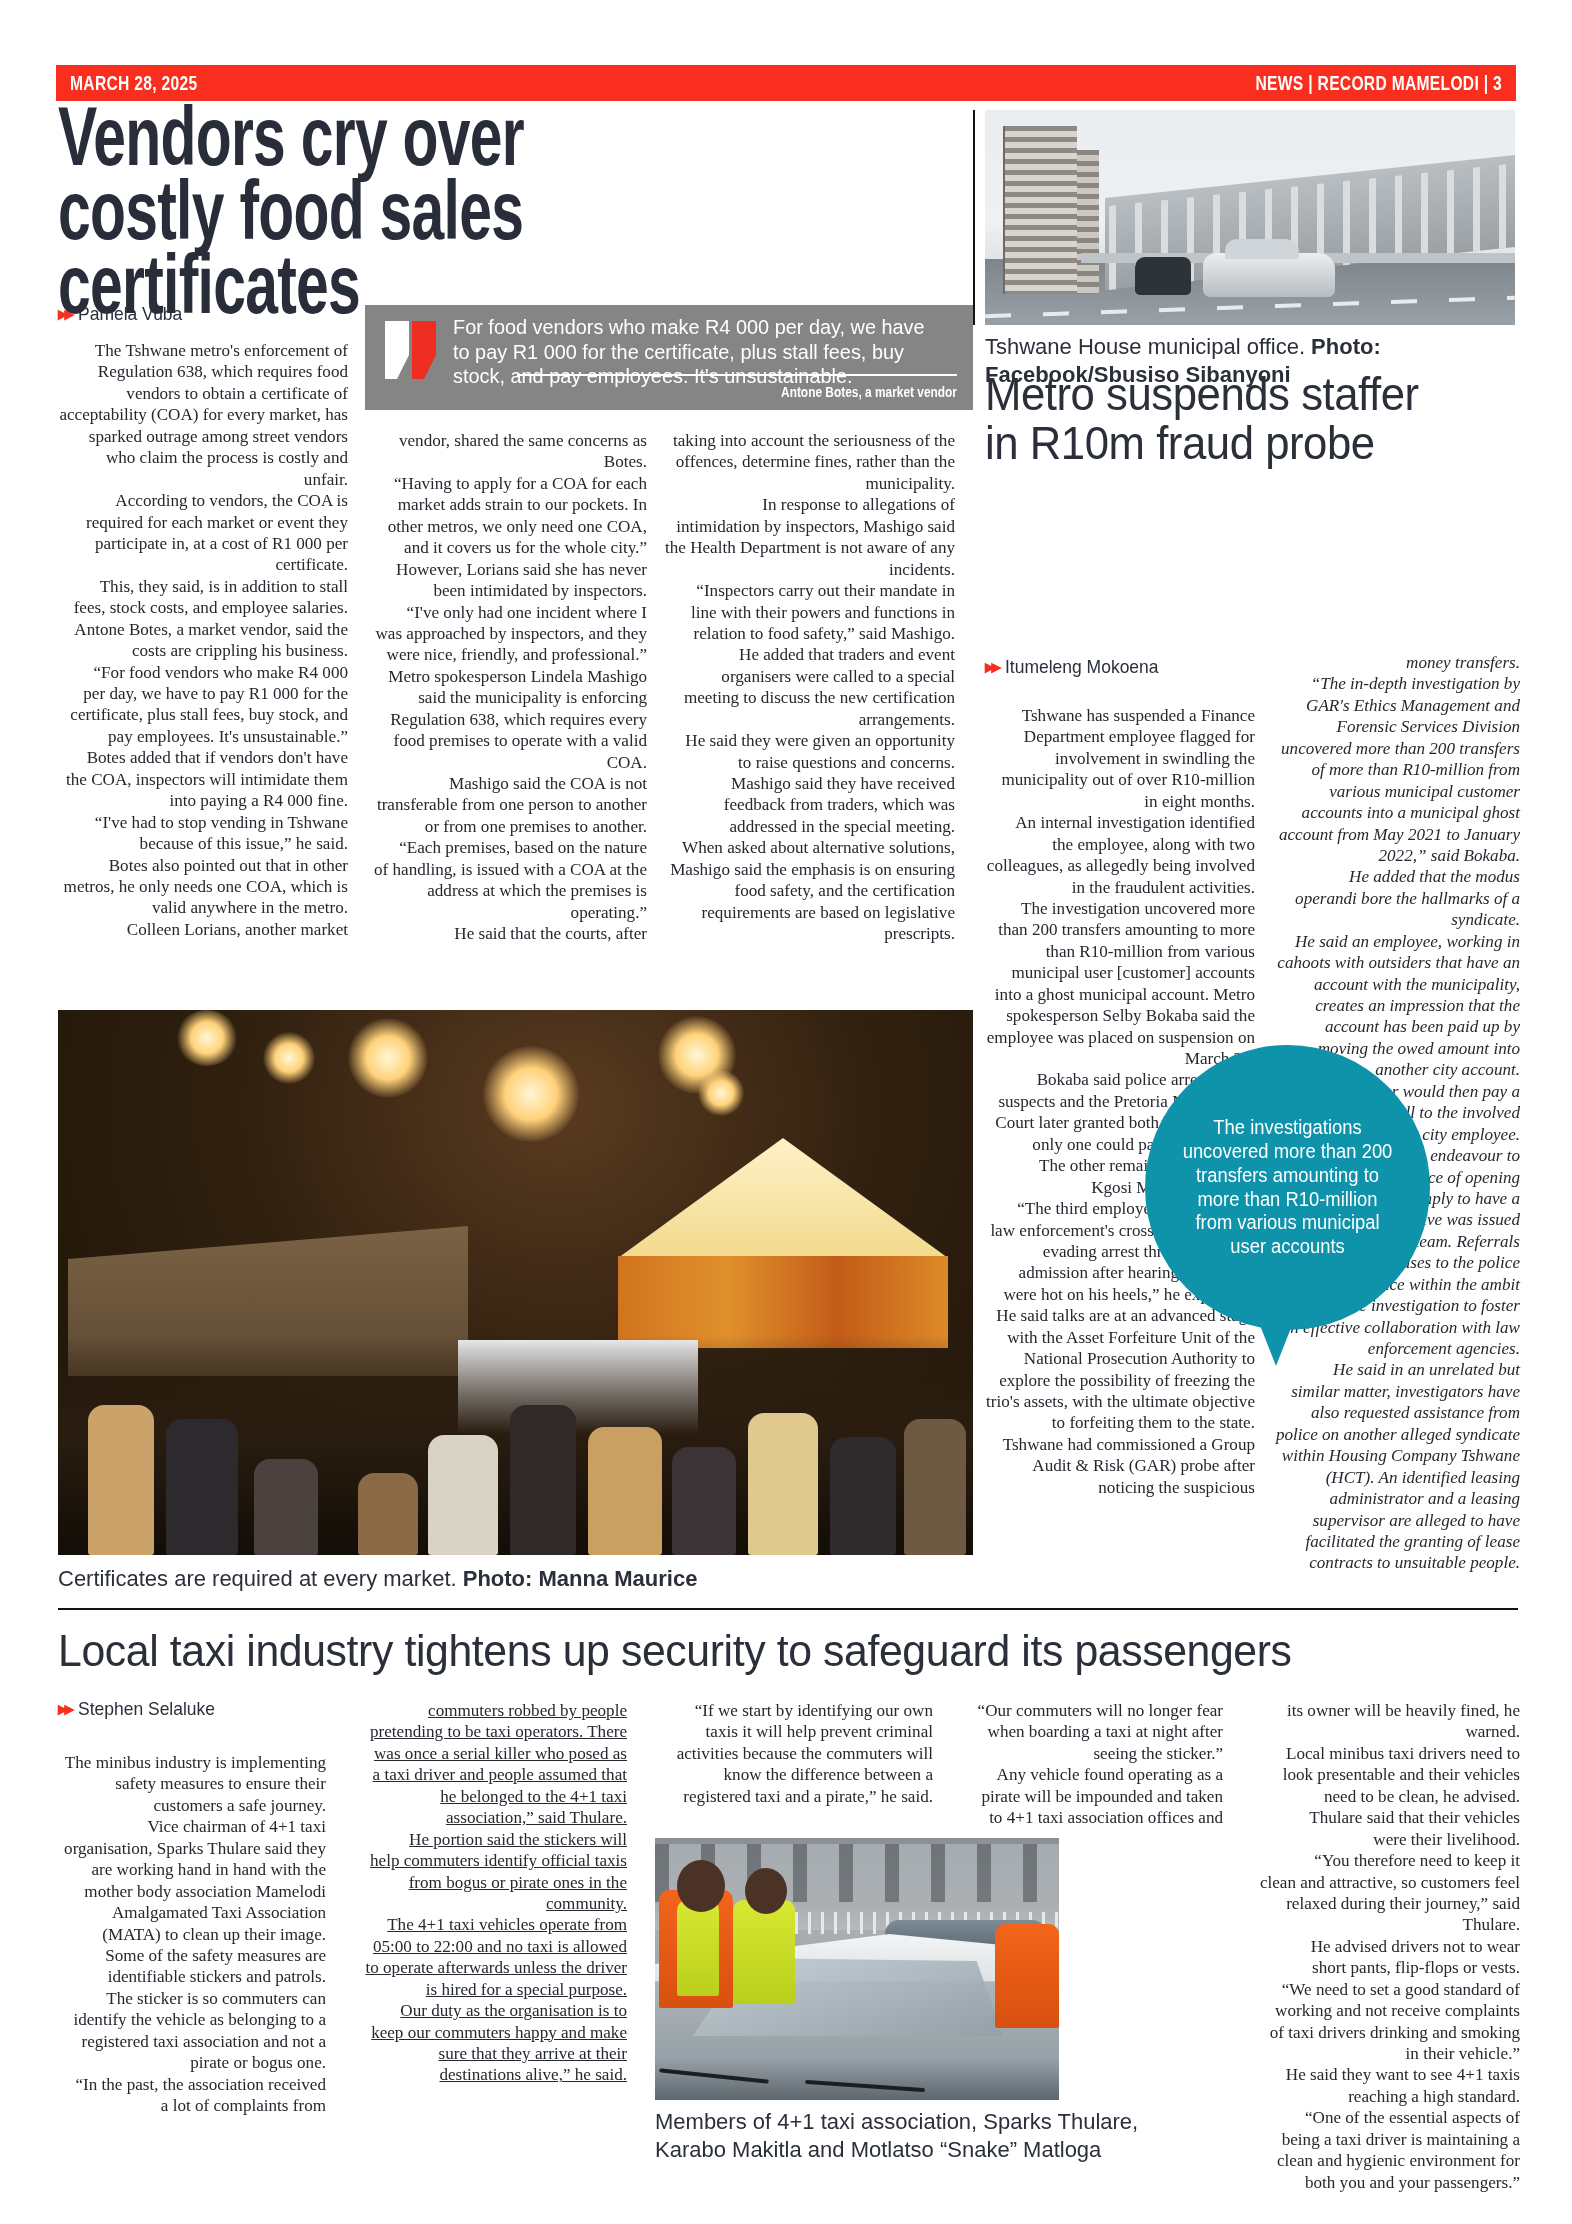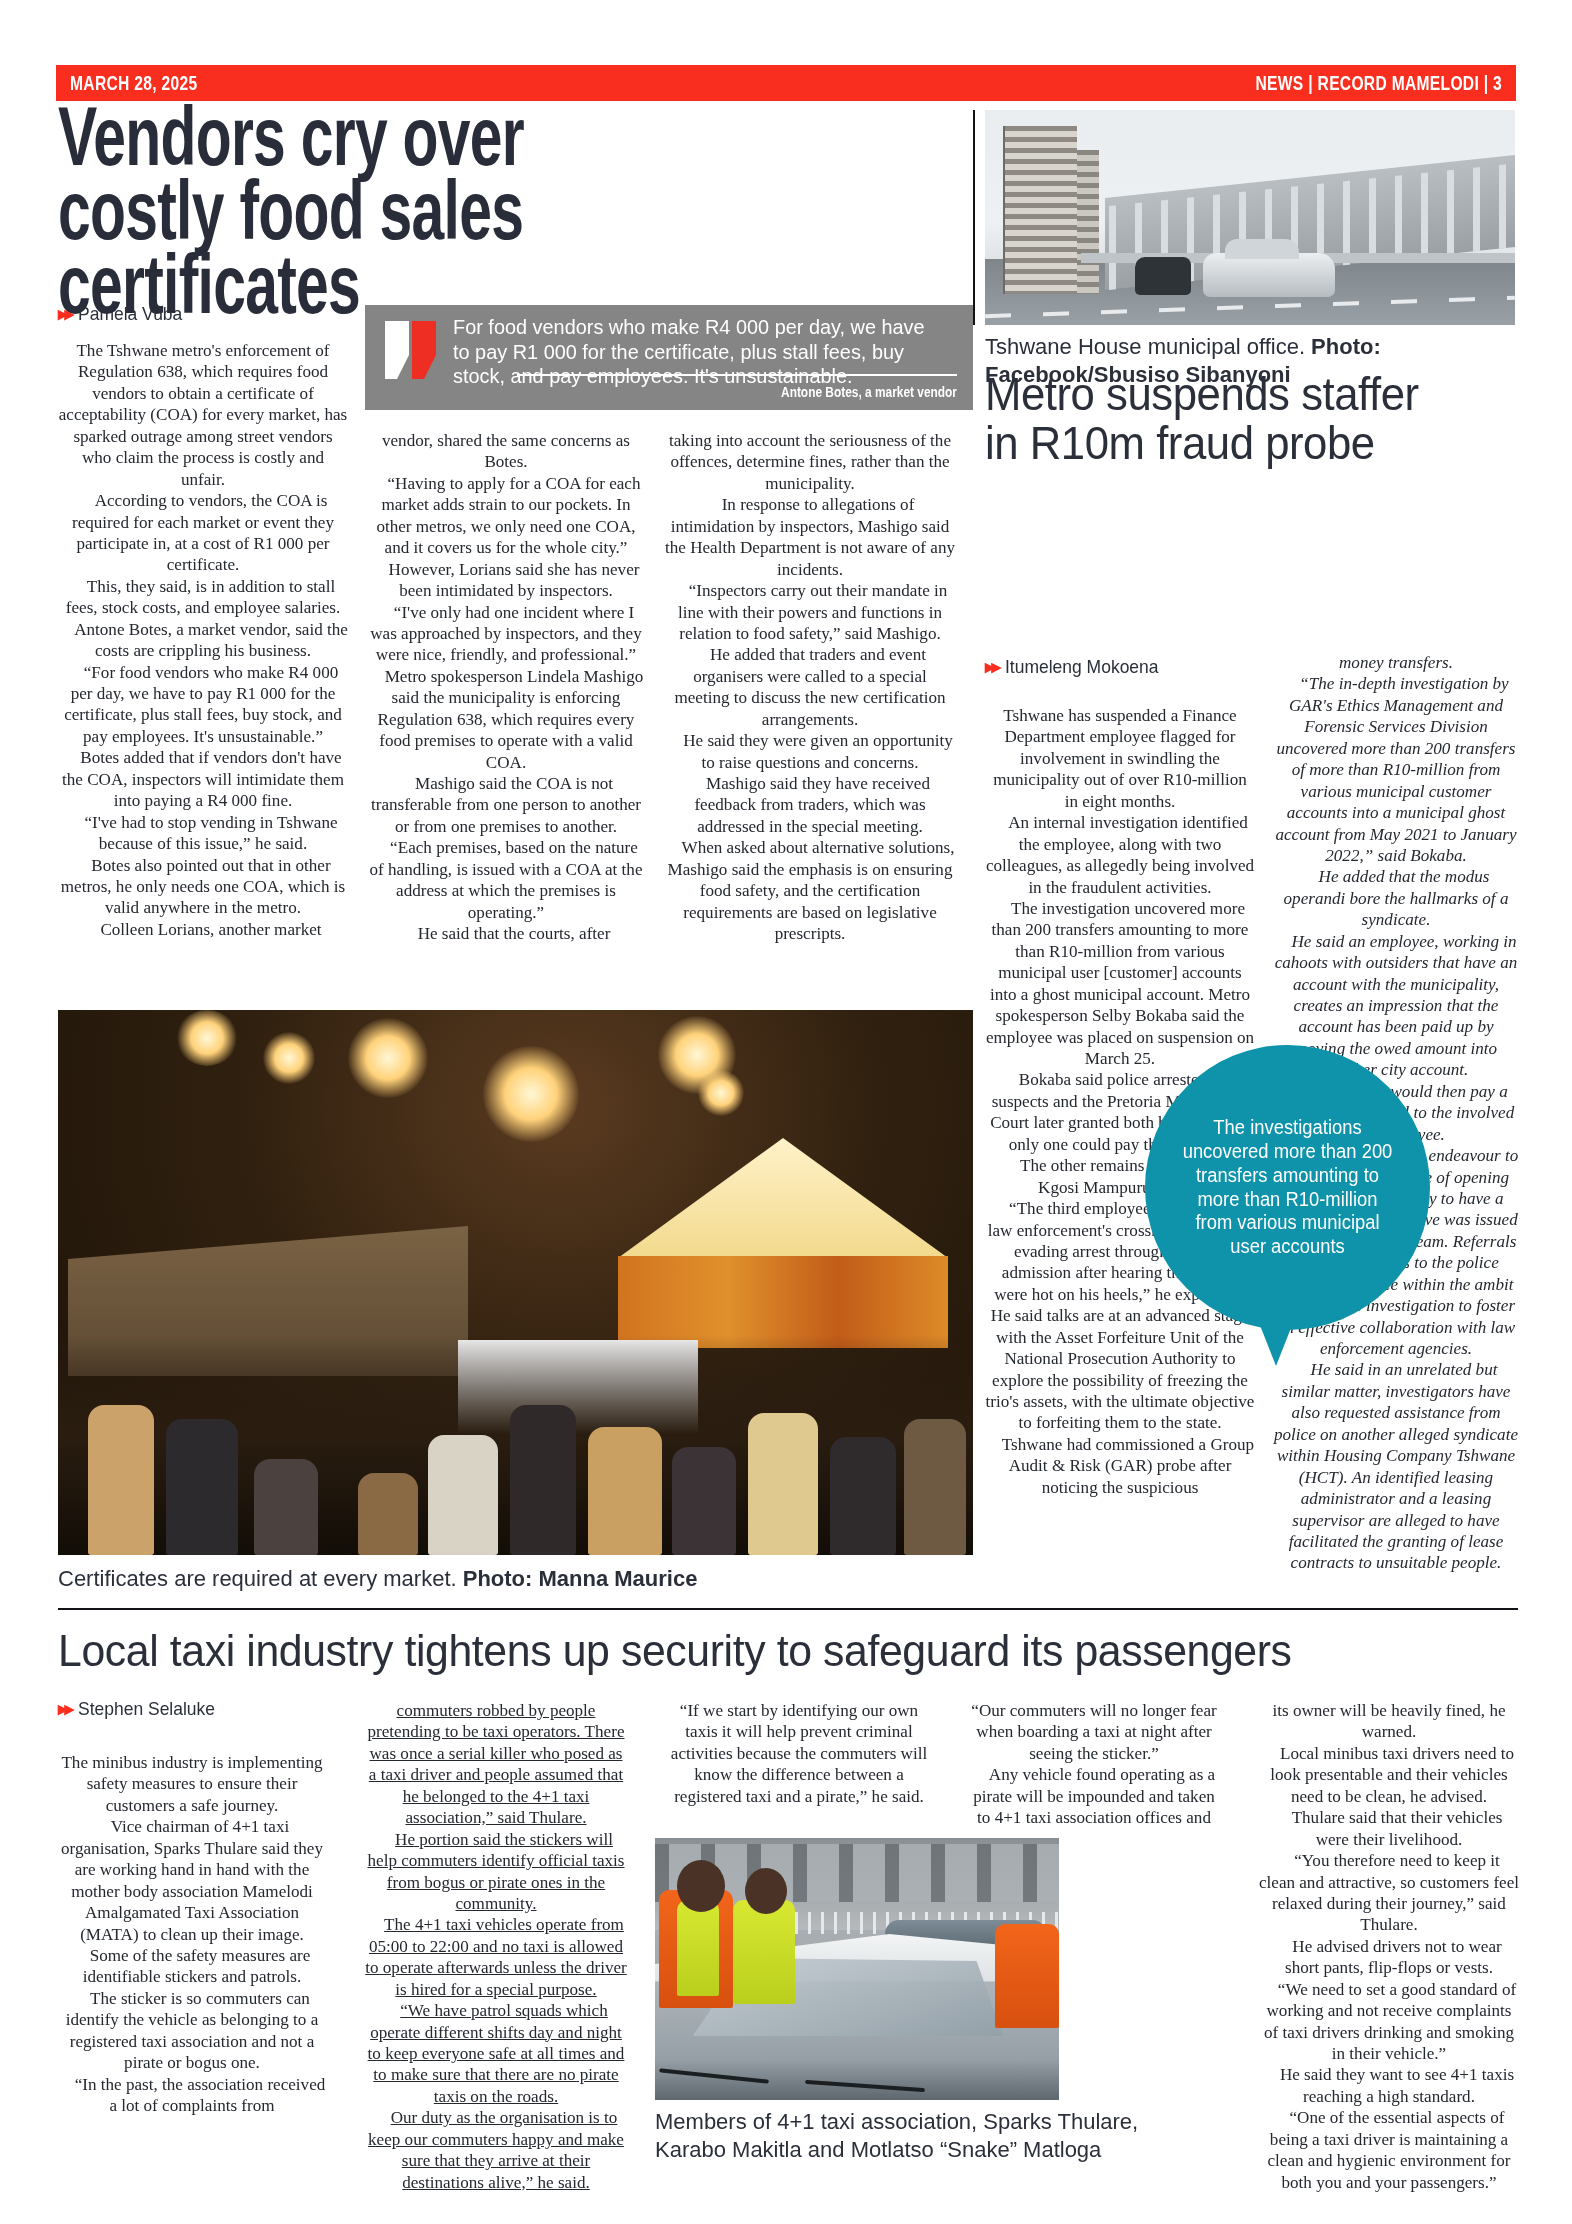--- a/index.html
+++ b/index.html
@@ -62,21 +62,21 @@
     position:absolute;right:16px;bottom:10px;color:#fff;
     font-family:"Liberation Sans", sans-serif;font-weight:bold;font-size:14px;
     transform:scaleX(.85);transform-origin:right bottom;white-space:nowrap;
   }
 
   
   .col{
     position:absolute;
     font-family:"Liberation Serif", serif;
     font-size:17.1px;line-height:1.255;
-    color:#24282f;text-align:center;
+    color:#24282f;text-align:right;
   }
   .col p{margin:0;text-indent:16px;}
   .col p.noind{text-indent:0;}
 
   
   .vrule{position:absolute;background:#111317;width:2px;}
   .hrule{position:absolute;background:#111317;height:2px;}
 
   
   .photo{position:absolute;overflow:hidden;background:#cfd3d6;}
@@ -391,21 +391,20 @@
       <p class="noind">The minibus industry is implementing safety measures to ensure their customers a safe journey.</p>
       <p>Vice chairman of 4+1 taxi organisation, Sparks Thulare said they are working hand in hand with the mother body association Mamelodi Amalgamated Taxi Association (MATA) to clean up their image.</p>
       <p>Some of the safety measures are identifiable stickers and patrols.</p>
       <p>The sticker is so commuters can identify the vehicle as belonging to a registered taxi association and not a pirate or bogus one.</p>
       <p>“In the past, the association received a lot of complaints from</p>
     </div>
   <div class="col" id="a3c2" style="left:365px;top:1700px;width:262px;text-decoration:underline;">
       <p class="noind">commuters robbed by people pretending to be taxi operators. There was once a serial killer who posed as a taxi driver and people assumed that he belonged to the 4+1 taxi association,” said Thulare.</p>
       <p>He portion said the stickers will help commuters identify official taxis from bogus or pirate ones in the community.</p>
       <p>The 4+1 taxi vehicles operate from 05:00 to 22:00 and no taxi is allowed to operate afterwards unless the driver is hired for a special purpose.</p>
-      <p>“We have patrol squads which operate different shifts day and night to keep everyone safe at all times and to make sure that there are no pirate taxis on the roads.</p>
       <p>Our duty as the organisation is to keep our commuters happy and make sure that they arrive at their destinations alive,” he said.</p>
     </div>
   <div class="col" id="a3c3" style="left:665px;top:1700px;width:268px;">
       <p class="noind">“If we start by identifying our own taxis it will help prevent criminal activities because the commuters will know the difference between a registered taxi and a pirate,” he said.</p>
     </div>
   <div class="col" id="a3c4" style="left:965px;top:1700px;width:258px;">
       <p class="noind">“Our commuters will no longer fear when boarding a taxi at night after seeing the sticker.”</p>
       <p>Any vehicle found operating as a pirate will be impounded and taken to 4+1 taxi association offices and</p>
     </div>
   <div class="col" id="a3c5" style="left:1258px;top:1700px;width:262px;">

